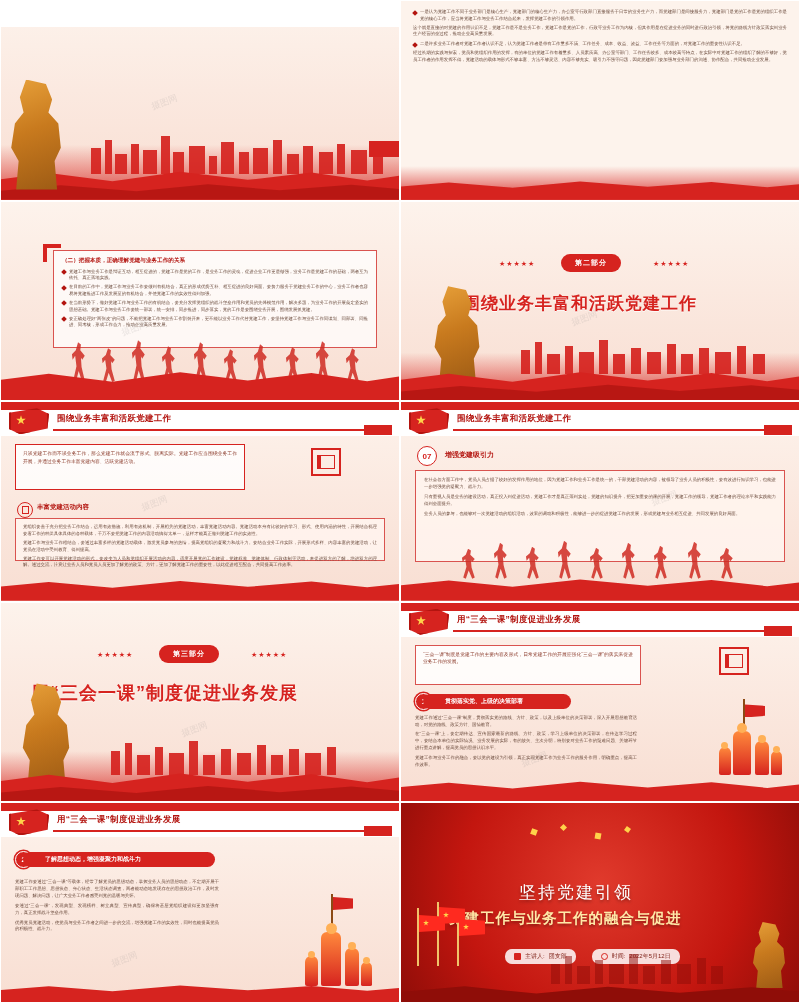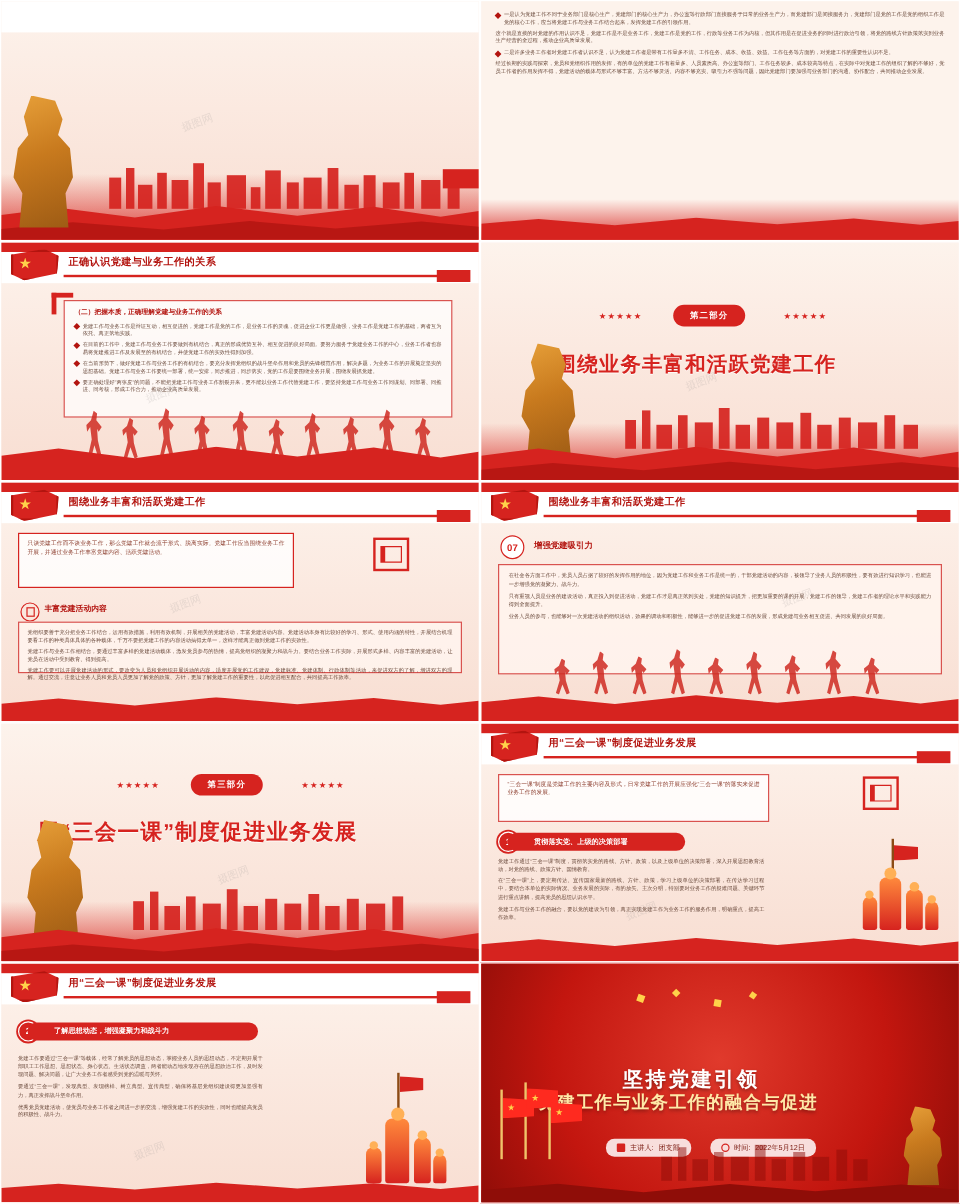--- a/index.html
+++ b/index.html
@@ -143,21 +143,21 @@
     position:absolute; bottom:0; background:linear-gradient(180deg,#ff8a3c,#d6231f);
     border-radius:6px 6px 2px 2px;
   }
   .p-head { position:absolute; border-radius:50%; background:#ffb056; }
   .p-flag {
     position:absolute; width:20px; height:13px; background:#d6231f;
     clip-path: polygon(0 0,100% 12%,100% 88%,0 100%);
   }
   .p-pole { position:absolute; width:1.5px; background:#8c4a14; }
   
-  .final-title1 { position:absolute; color:#ffffff; font-size:17px; font-weight:bold; letter-spacing:2px; text-shadow:0 2px 3px rgba(0,0,0,.35);margin-top:7px;}
+  .final-title1 { position:absolute; color:#ffffff; font-size:17px; font-weight:normal; letter-spacing:2px; text-shadow:0 2px 3px rgba(0,0,0,.35);}
   .final-title2 { position:absolute; color:#ffe9a8; font-size:14.5px; font-weight:bold; letter-spacing:1px; text-shadow:0 2px 3px rgba(0,0,0,.35);}
   .final-meta {
     position:absolute; display:flex; gap:16px; align-items:center; font-size:6px; color:#7a1a10;
   }
   .meta-pill { background:rgba(255,255,255,.85); border-radius:7px; padding:3px 9px; display:flex; gap:4px; align-items:center;}
   .flagpoles { position:absolute; left:10px; bottom:36px; width:120px; height:80px;}
   .watermark {
     position:absolute; color:rgba(130,130,130,.16); font-size:9px; transform:rotate(-20deg);
     pointer-events:none; white-space:nowrap;
   }
@@ -213,28 +213,20 @@
           <span class="para">二是许多业务工作者对党建工作者认识不足，认为党建工作者是带有工作量多不清、工作任务、成本、收益、效益、工作任务等方面的，对党建工作的重要性认识不足。</span>
         </div>
       <div class="para">经过长期的实践与探索，党员和党组织作用的发挥，有的单位的党建工作有着量多、人员素质高、办公室等部门、工作任务较多、成本较高等特点，在实际中对党建工作的组织了解的不够好，党员工作者的作用发挥不得，党建活动的载体与形式不够丰富、方法不够灵活、内容不够充实、吸引力不强等问题，因此党建部门要加强与业务部门的沟通、协作配合，共同推动企业发展。</div>
     </div>
     <div style="position:absolute;left:0;right:0;bottom:0;height:34px;background:linear-gradient(180deg,rgba(214,35,31,0),rgba(214,35,31,.9));"></div>
     <div class="wave" style="height:22px;"></div>
   </div>
 
   <div class="slide">
     <div class="sky"></div>
-    <div class="hdr">
-      <div class="hdr-band"></div>
-      <div class="flagbadge">
-          <span></span>
-        </div>
-      <div class="hdr-title">正确认识党建与业务工作的关系</div>
-      <div class="hdr-rule"></div>
-    </div>
     <div class="corner" style="left:42px;top:42px;"></div>
     <div class="content-box" style="left:52px;top:48px;right:22px;bottom:52px;">
       <div style="padding:6px 8px;">
         <div style="font-size:5.6px;font-weight:bold;color:#b3140f;margin-bottom:4px;">（二）把握本质，正确理解党建与业务工作的关系</div>
         <div class="bullet-line">
             <span class="dia"></span>
             <span class="para">党建工作与业务工作是辩证互动，相互促进的，党建工作是党的工作，是业务工作的灵魂，促进企业工作更是做强，业务工作是党建工作的基础，两者互为依托、真正落地实践。</span>
           </div>
         <div class="bullet-line">
             <span class="dia"></span>

